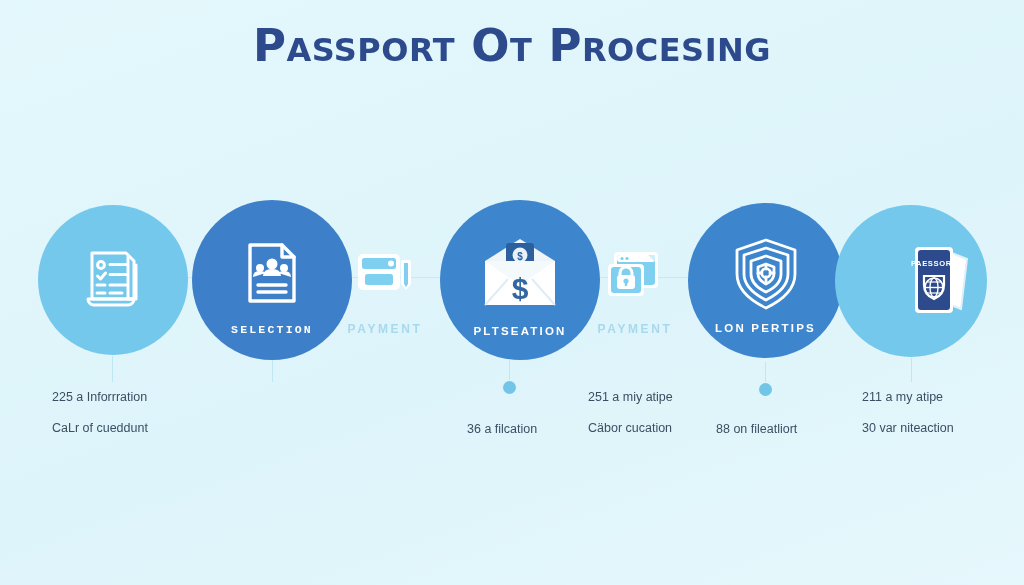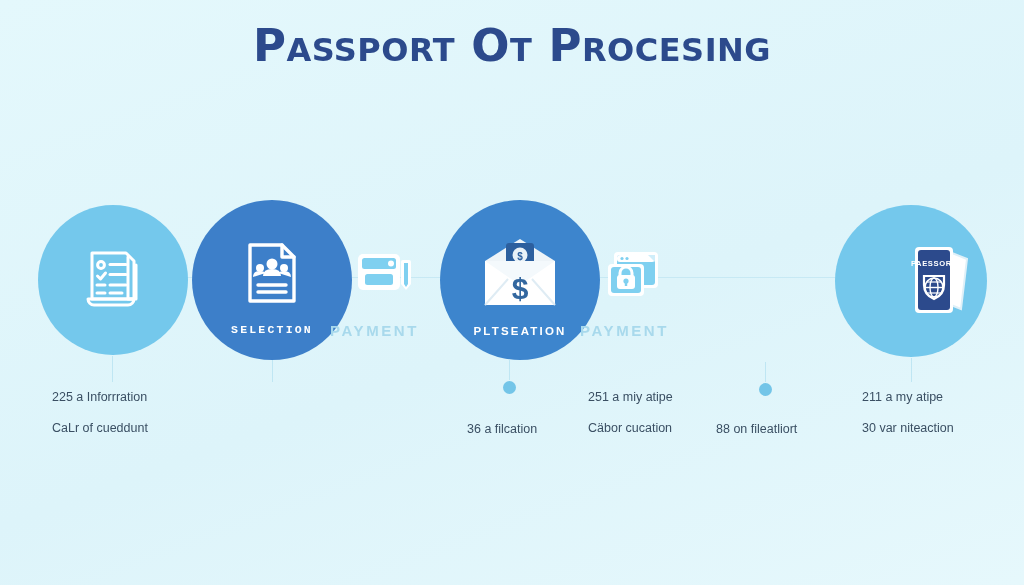--- a/index.html
+++ b/index.html
@@ -33,22 +33,22 @@
 
   
   .step{position:absolute;border-radius:50%;display:flex;align-items:center;justify-content:center;}
   .step .glyph{position:relative;display:block;}
   .circle-label{
     position:absolute;left:0;width:100%;text-align:center;
     font-size:11.5px;letter-spacing:2.2px;font-weight:bold;
     color:#ffffff;
   }
   .outside-label{
-    position:absolute;text-align:left;
-    font-size:15px;letter-spacing:2.6px;font-weight:bold;
+    position:absolute;text-align:center;
+    font-size:12px;letter-spacing:2.6px;font-weight:bold;
     color:#a8d9ec;
   }
 
   
   #step1{left:38px;  top:205px; width:150px;height:150px;background:#74c8ec;}
   #step2{left:192px; top:200px; width:160px;height:160px;background:#3d7fc9;font-family:Liberation Mono, monospace;}
   #step3{left:440px; top:200px; width:160px;height:160px;background:#3d85cd;}
   #step4{left:688px; top:203px; width:155px;height:155px;background:#3d85cd;}
   #step5{left:835px; top:205px; width:152px;height:152px;background:#74c8ec;justify-content:flex-end;}
 
@@ -125,20 +125,36 @@
       <circle cx="43" cy="20" r="7.5" fill="#e8f1f7"></circle>
       <text x="43" y="24.5" font-size="10" font-weight="bold" text-anchor="middle" fill="#2c5f9e" font-family="'Liberation Sans',sans-serif">$</text>
       <path d="M8 26 H78 V70 H8 Z" fill="#ffffff"></path>
       <path d="M8 26 L43 50 L78 26" fill="#f4f9fc"></path>
       <path d="M8 70 L31 44 M78 70 L55 44" stroke="#dfecf4" stroke-width="2" fill="none"></path>
       <text x="43" y="64" font-size="30" font-weight="bold" text-anchor="middle" fill="#33679f" font-family="'Liberation Sans',sans-serif">$</text>
     </svg>
     <span class="circle-label">PLTSEATION</span>
   </div>
 
+  <div class="step" id="step4">
+    <svg class="glyph" width="78" height="80" viewBox="0 0 78 80" style="margin-bottom:14px">
+      <g fill="none" stroke="#ffffff" stroke-width="2.8" stroke-linejoin="round" stroke-linecap="round">
+        <path d="M39 6 L68 16 V40 Q68 60 39 74 Q10 60 10 40 V16 Z"></path>
+        <path d="M39 14 L61 21 V40 Q61 55 39 66 Q17 55 17 40 V21 Z"></path>
+        <path d="M39 22 L54 27 V40 Q54 51 39 58 Q24 51 24 40 V27 Z"></path>
+        <path d="M39 30 L47 33 V40 Q47 46 39 50 Q31 46 31 40 V33 Z"></path>
+        <circle cx="39" cy="39" r="4.4"></circle>
+        <line x1="39" y1="31" x2="39" y2="35"></line>
+        <line x1="39" y1="43" x2="39" y2="47"></line>
+        <line x1="31" y1="39" x2="35" y2="39"></line>
+        <line x1="43" y1="39" x2="47" y2="39"></line>
+      </g>
+    </svg>
+    <span class="circle-label">LON PERTIPS</span>
+  </div>
 
   <div class="step" id="step5">
     <svg class="glyph" width="86" height="84" viewBox="0 0 86 84">
       <path d="M46 12 L66 20 L60 70 L40 62 Z" fill="#ffffff" stroke="#dff0f8" stroke-width="2"></path>
       <rect x="14" y="8" width="38" height="66" rx="4" fill="#ffffff"></rect>
       <rect x="17" y="11" width="32" height="60" rx="3" fill="#2c4a8c"></rect>
       <text x="33" y="27" font-size="7.6" font-weight="bold" letter-spacing="0.6" text-anchor="middle" fill="#ffffff" font-family="'Liberation Sans',sans-serif">PAESSORT</text>
       <g transform="translate(33,47)">
         <path d="M-10 -10 h20 v9 q0 10 -10 14 q-10 -4 -10 -14 Z" fill="none" stroke="#ffffff" stroke-width="2.2"></path>
         <ellipse cx="0" cy="1.5" rx="9" ry="9.5" fill="none" stroke="#ffffff" stroke-width="1.6"></ellipse>

